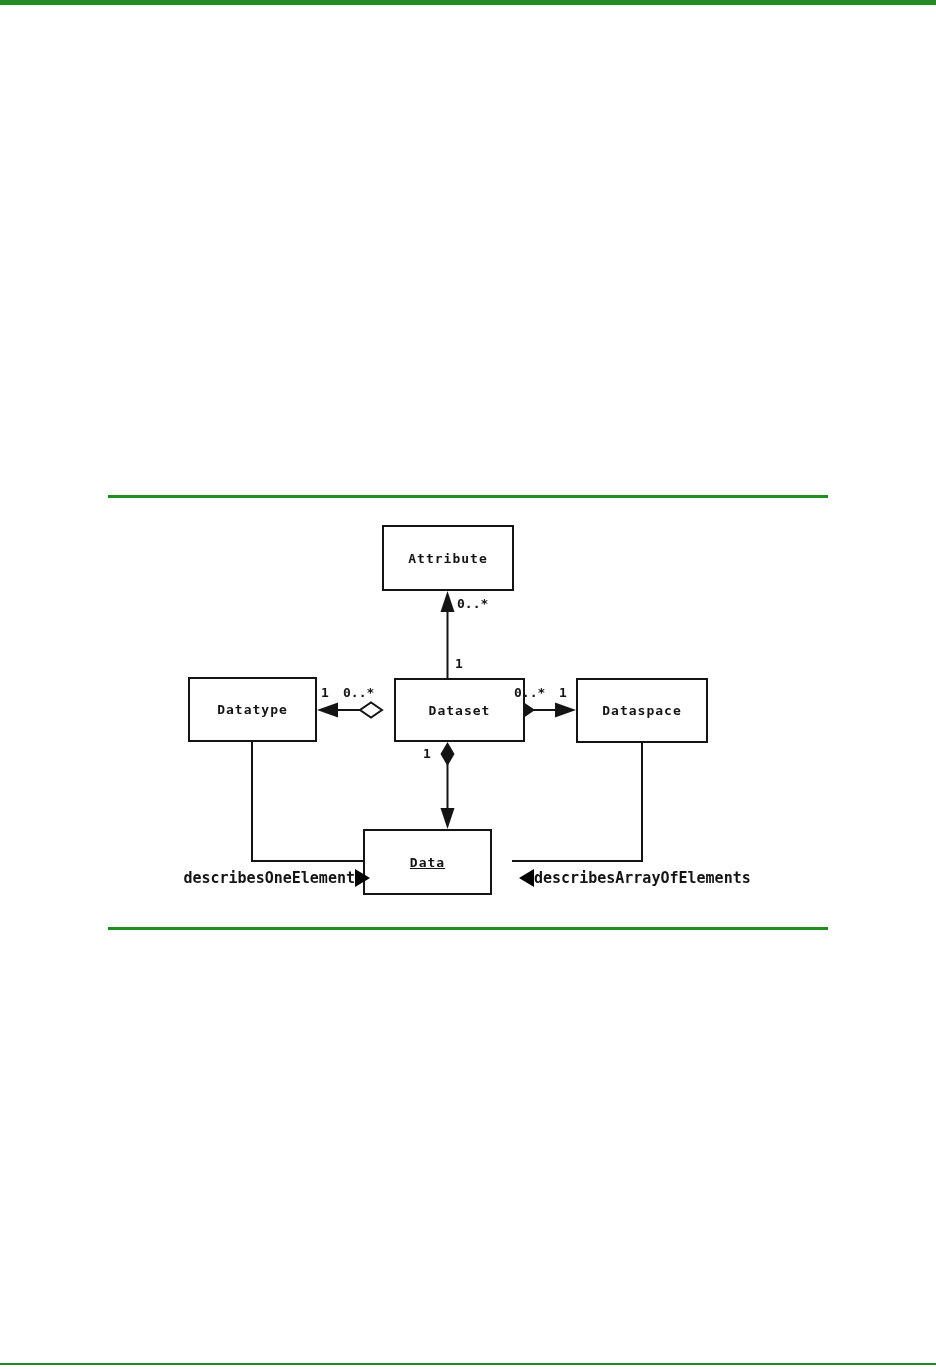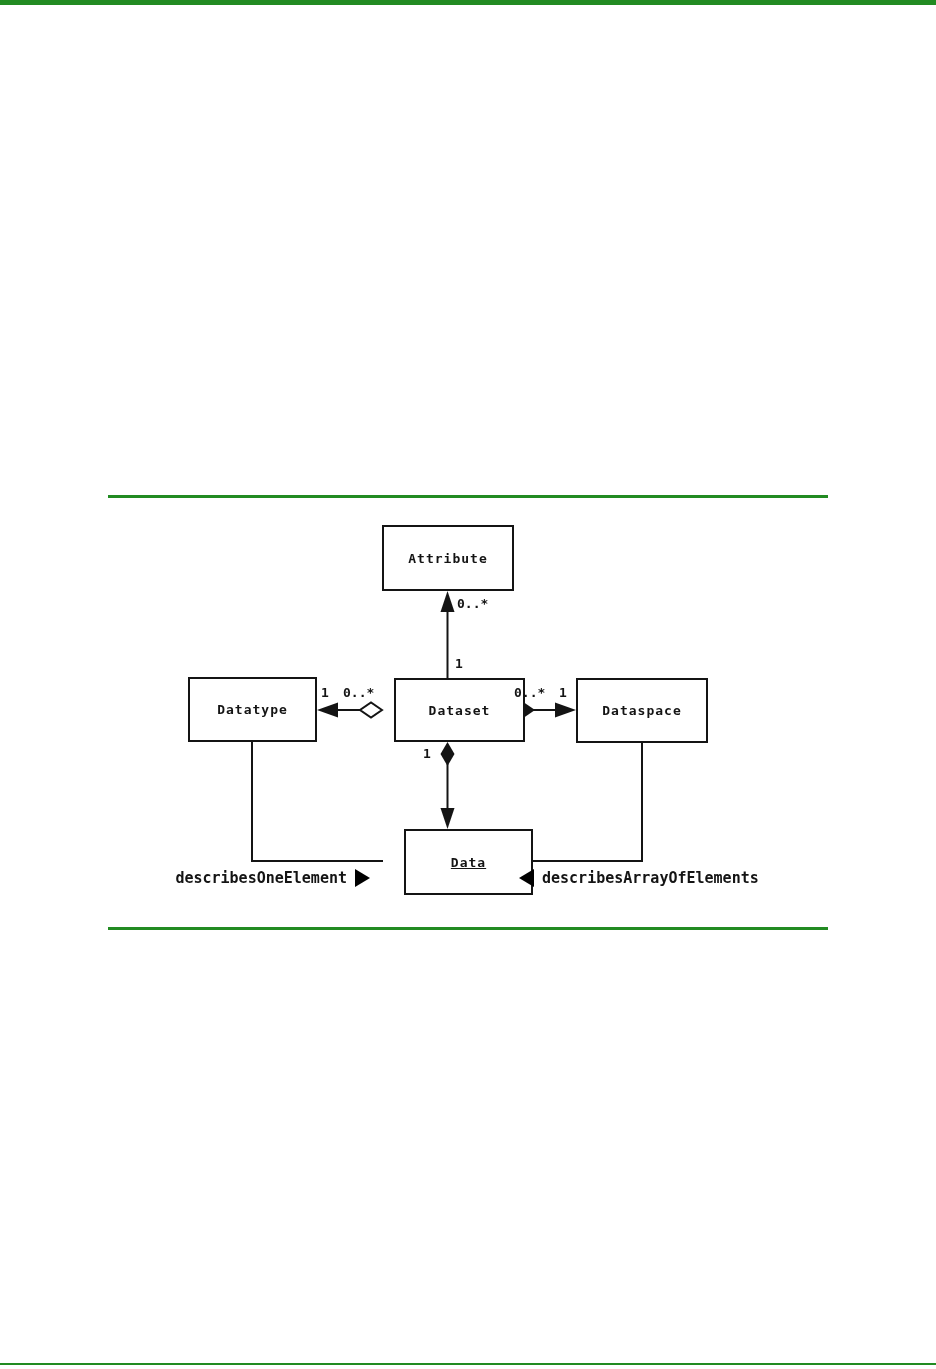--- a/index.html
+++ b/index.html
@@ -54,42 +54,41 @@
     align-items: center;
     justify-content: center;
     font-weight: bold;
     font-size: 13px;
     letter-spacing: 1px;
   }
   .box-attribute { left: 382px; top: 525px; width: 132px; height: 66px; }
   .box-datatype  { left: 188px; top: 677px; width: 129px; height: 65px; }
   .box-dataset   { left: 382px; top: 678px; width: 131px; height: 64px; margin-left: 12px; }
   .box-dataspace { left: 576px; top: 678px; width: 132px; height: 65px; }
-  .box-data      { left: 404px; top: 829px; width: 129px; height: 66px; text-decoration: underline; }
+  .box-data      { left: 363px; top: 829px; width: 129px; height: 66px; text-decoration: underline; }
 
   .mult {
     position: absolute;
     font-weight: bold;
     font-size: 13px;
     line-height: 15px;
     white-space: nowrap;
   }
   .mult-attribute-many { left: 457px; top: 596px; }
   .mult-attribute-one  { left: 455px; top: 656px; }
   .mult-datatype-one   { left: 321px; top: 685px; }
   .mult-datatype-many  { left: 343px; top: 685px; }
   .mult-dataspace-many { left: 514px; top: 685px; }
   .mult-dataspace-one  { left: 559px; top: 685px; }
   .mult-data-one       { left: 423px; top: 746px; }
 
   .role {
     position: absolute;
     display: flex;
     align-items: center;
-    gap: 8px;
     font-weight: bold;
     font-size: 15px;
     line-height: 18px;
     white-space: nowrap;
   }
   .role-left  { right: 566px; top: 869px; }
   .role-right { left: 519px; top: 869px; }
 
   .tri-right {
     width: 0; height: 0;

